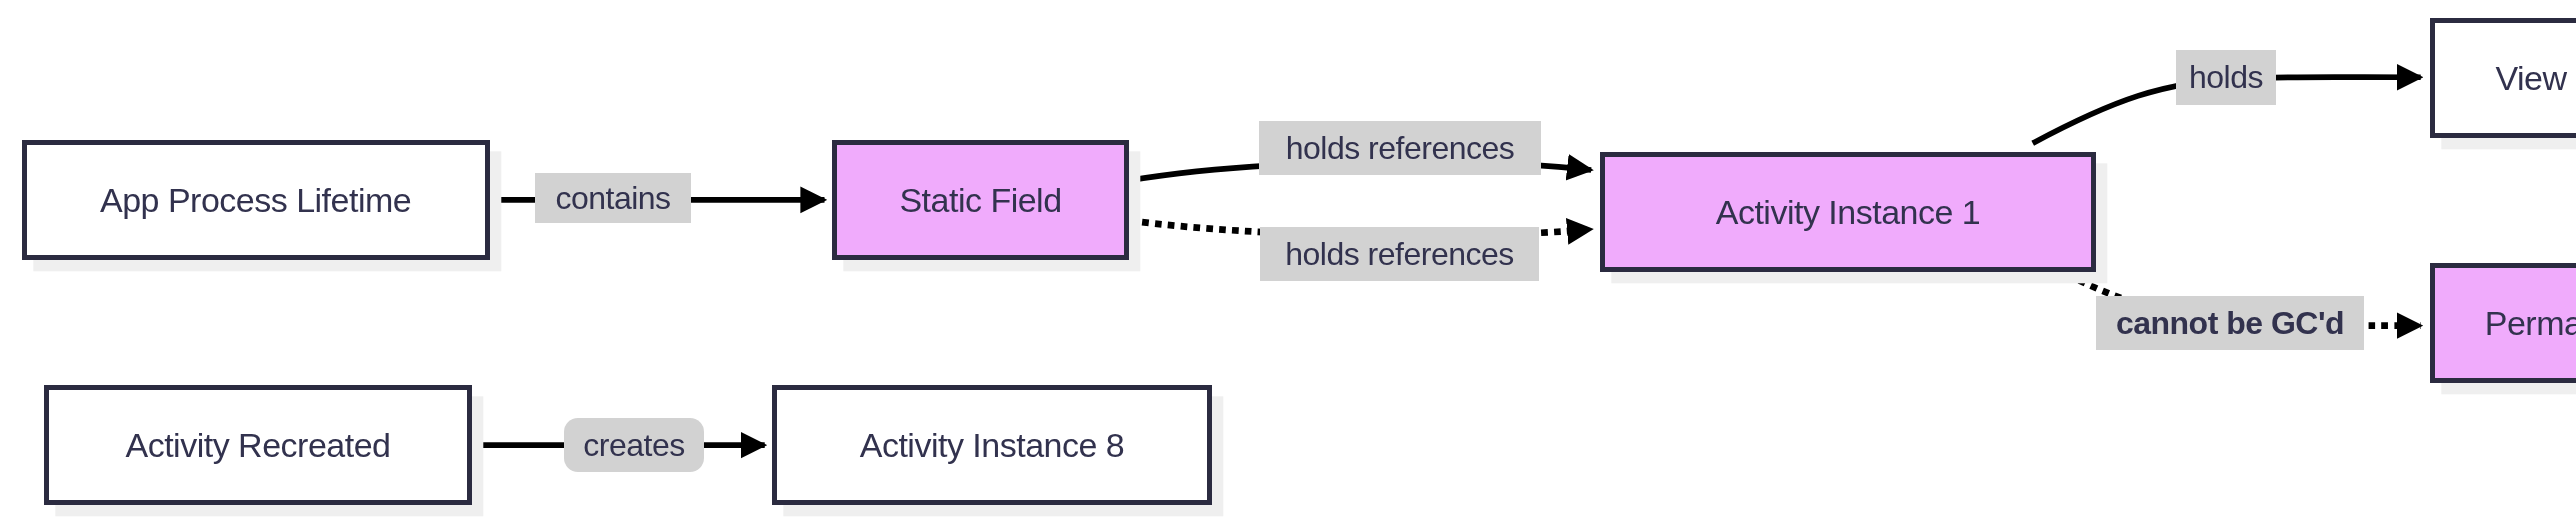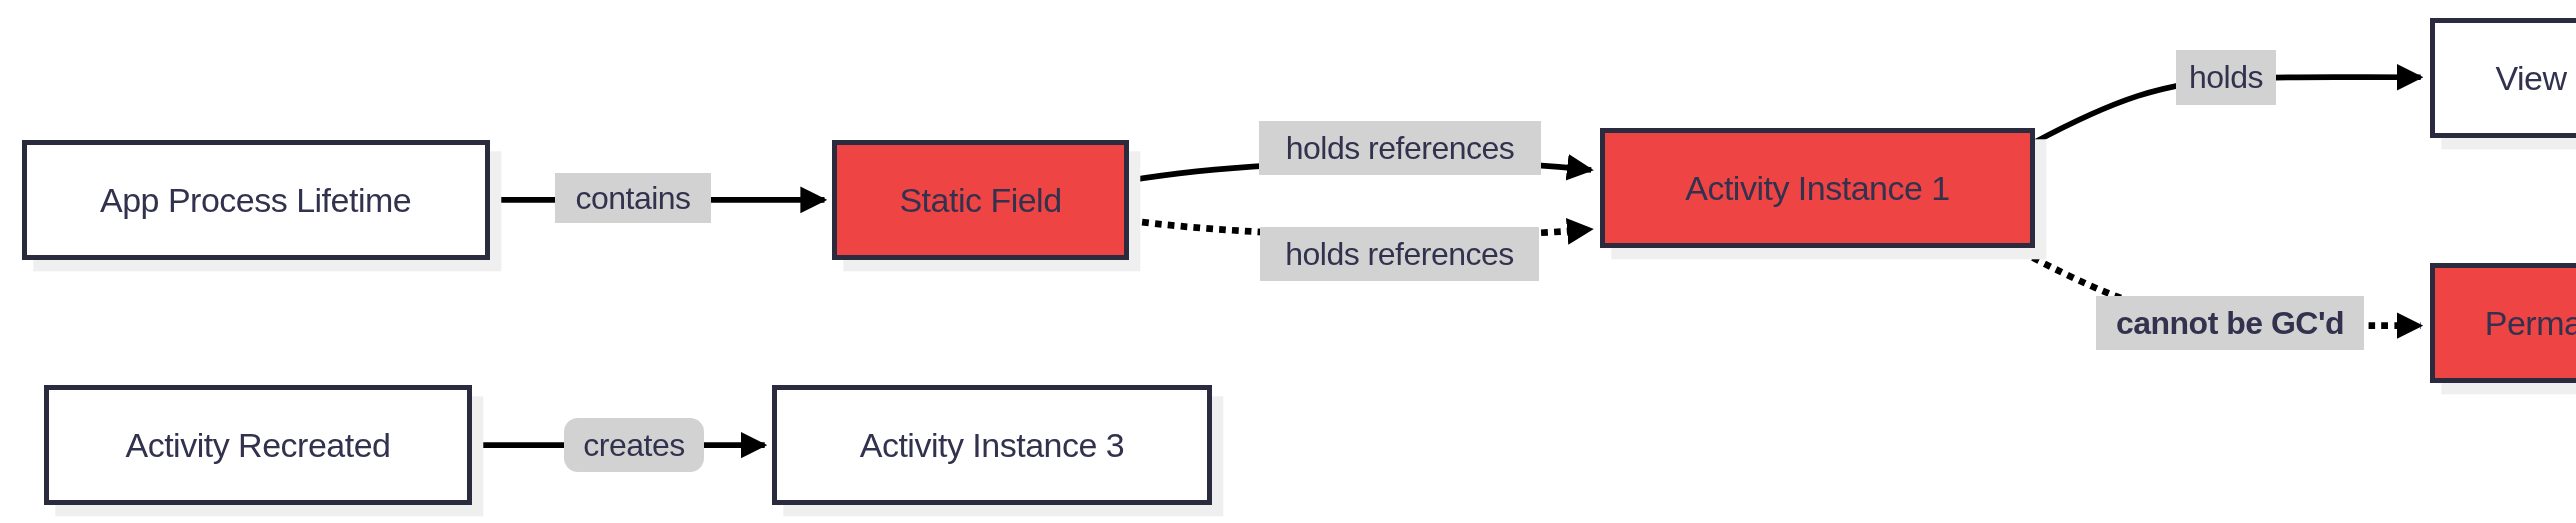--- a/index.html
+++ b/index.html
@@ -14,21 +14,21 @@
   .edge-dotted { stroke: #000000; stroke-width: 13; fill: none; stroke-dasharray: 13 12; }
   .node {
     position: absolute; box-sizing: border-box;
     display: flex; align-items: center; justify-content: center;
     border: 5.2px solid #2b2b40;
     box-shadow: 11.3px 11.3px 0 0 #efefef;
     color: #32324e; font-size: 34px; letter-spacing: -0.5px;
     white-space: nowrap; text-align: center;
   }
   .node.white { background: #ffffff; }
-  .node.red   { background: #ef4444; }
+  .node.red   { background: #f0abfc; }
   .edge-label {
     position: absolute; box-sizing: border-box;
     display: flex; align-items: center; justify-content: center;
     background: #d2d2d2; color: #32324e;
     font-size: 32px; letter-spacing: -0.5px; white-space: nowrap;
   }
 </style>
 </head>
 <body>
 
@@ -49,41 +49,41 @@
   </svg>
 
   <div class="node white" style="left:21.6px; top:140px; width:468px; height:120px;">
     <span>App Process Lifetime</span>
   </div>
 
   <div class="node red" style="left:832px; top:140px; width:297px; height:120px;">
     <span>Static Field</span>
   </div>
 
-  <div class="node red" style="left:1600px; top:128px; width:435px; height:120px;">
+  <div class="node red" style="left:1600px; top:152px; width:496px; height:120px;">
     <span>Activity Instance 1</span>
   </div>
 
   <div class="node white" style="left:2430px; top:18px; width:352px; height:120px;">
     <span>View Hierarchy</span>
   </div>
 
   <div class="node red" style="left:2430px; top:263px; width:352px; height:120px;">
     <span>Permanent Leak</span>
   </div>
 
   <div class="node white" style="left:44px; top:385px; width:428px; height:120px;">
     <span>Activity Recreated</span>
   </div>
 
   <div class="node white" style="left:772px; top:385px; width:440px; height:120px;">
-    <span>Activity Instance 3</span>
+    <span>Activity Instance 8</span>
   </div>
 
-  <div class="edge-label" style="left:535px; top:173px; width:156px; height:50px;margin-left:20px;">
+  <div class="edge-label" style="left:535px; top:173px; width:156px; height:50px;">
     <span>contains</span>
   </div>
 
   <div class="edge-label" style="left:1259px; top:121px; width:282px; height:54px;">
     <span>holds references</span>
   </div>
 
   <div class="edge-label" style="left:1260px; top:227px; width:279px; height:54px;">
     <span>holds references</span>
   </div>

